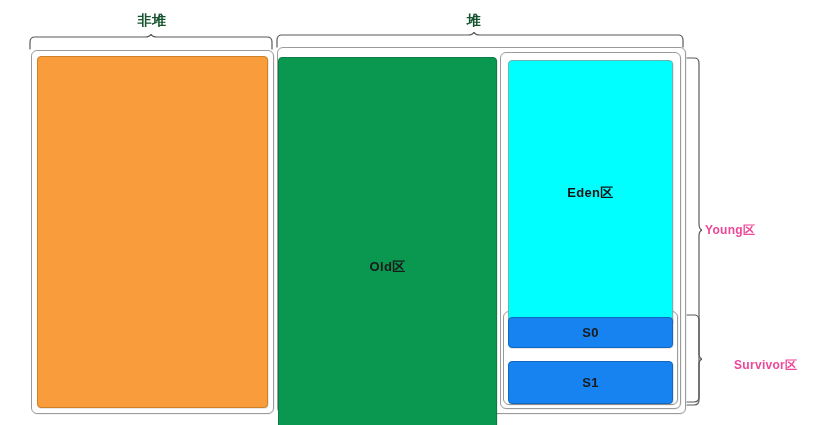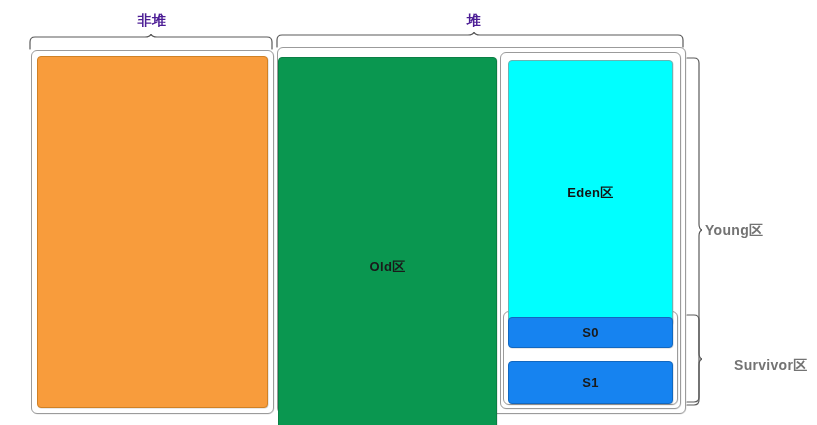--- a/index.html
+++ b/index.html
@@ -16,33 +16,33 @@
     height: 425px;
     background: #ffffff;
     overflow: hidden;
   }
 
   
   .top-label {
     position: absolute;
     font-size: 14px;
     font-weight: bold;
-    color: #4c1d95;
+    color: #14532d;
     text-align: center;
     white-space: nowrap;
     transform: translateX(-50%);
     letter-spacing: 0.5px;
   }
 
   
   .side-label {
     position: absolute;
-    font-size: 14px;
+    font-size: 12px;
     font-weight: bold;
-    color: #737373;
+    color: #ec4899;
     white-space: nowrap;
     letter-spacing: 0.3px;
   }
 
   
   .brace {
     position: absolute;
     pointer-events: none;
   }
 

